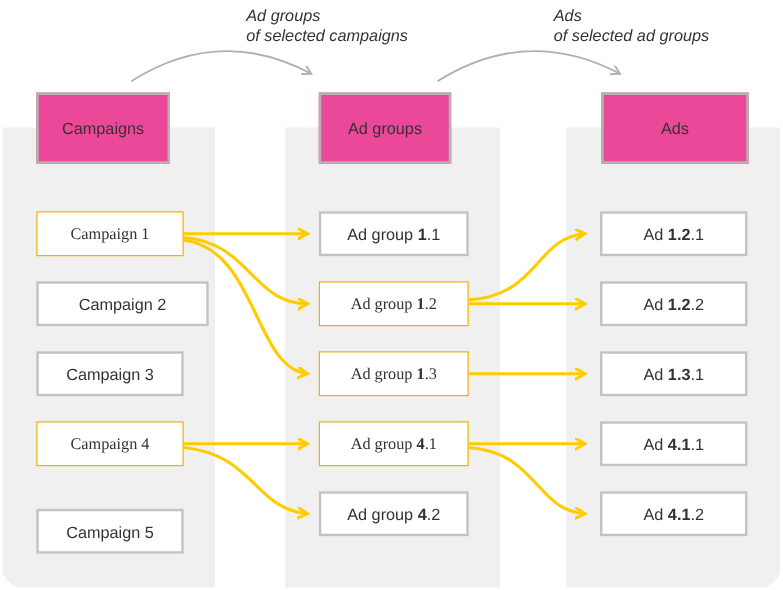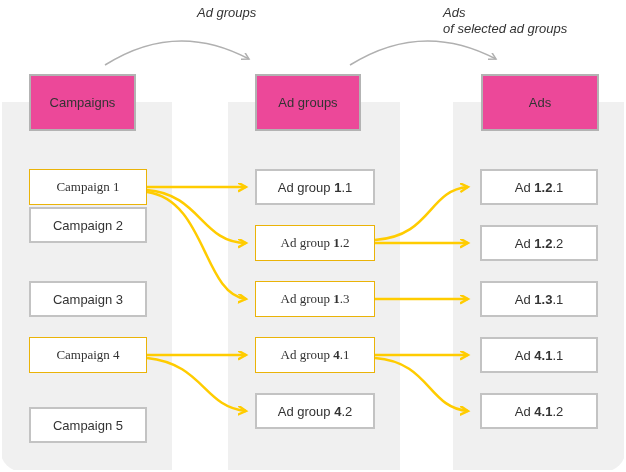--- a/index.html
+++ b/index.html
@@ -31,20 +31,21 @@
 <body>
 
 <div id="stage">
 
   <div class="band" id="band-campaigns"></div>
   <div class="band" id="band-adgroups"></div>
   <div class="band" id="band-ads"></div>
 
   <div class="ann" style="left:197px;top:5px;">
     <div>Ad groups</div>
+    <div>of selected campaigns</div>
   </div>
   <div class="ann" style="left:443px;top:5px;">
     <div>Ads</div>
     <div>of selected ad groups</div>
   </div>
 
   <svg class="wires" width="626" height="472" viewBox="0 0 626 472">
     <defs>
       <marker id="ah-y" markerWidth="12" markerHeight="12" refX="8" refY="4.5" orient="auto" markerUnits="userSpaceOnUse">
         <path d="M0,0 L8,4.5 L0,9" fill="none" stroke="#ffcc00" stroke-width="2.4"></path>
@@ -78,21 +79,21 @@
   <div class="box hdr" style="left:255px;top:74px;width:106px;height:57px;">
     <span>Ad groups</span>
   </div>
   <div class="box hdr" style="left:481px;top:74px;width:118px;height:57px;">
     <span>Ads</span>
   </div>
 
   <div class="box row hl" style="left:29px;top:169px;width:118px;height:36px;">
     <span>Campaign 1</span>
   </div>
-  <div class="box row" style="left:29px;top:207px;width:118px;height:36px;">
+  <div class="box row" style="left:29px;top:225px;width:138px;height:36px;">
     <span>Campaign 2</span>
   </div>
   <div class="box row" style="left:29px;top:281px;width:118px;height:36px;">
     <span>Campaign 3</span>
   </div>
   <div class="box row hl" style="left:29px;top:337px;width:118px;height:36px;text-align:right;">
     <span>Campaign 4</span>
   </div>
   <div class="box row" style="left:29px;top:407px;width:118px;height:36px;">
     <span>Campaign 5</span>

